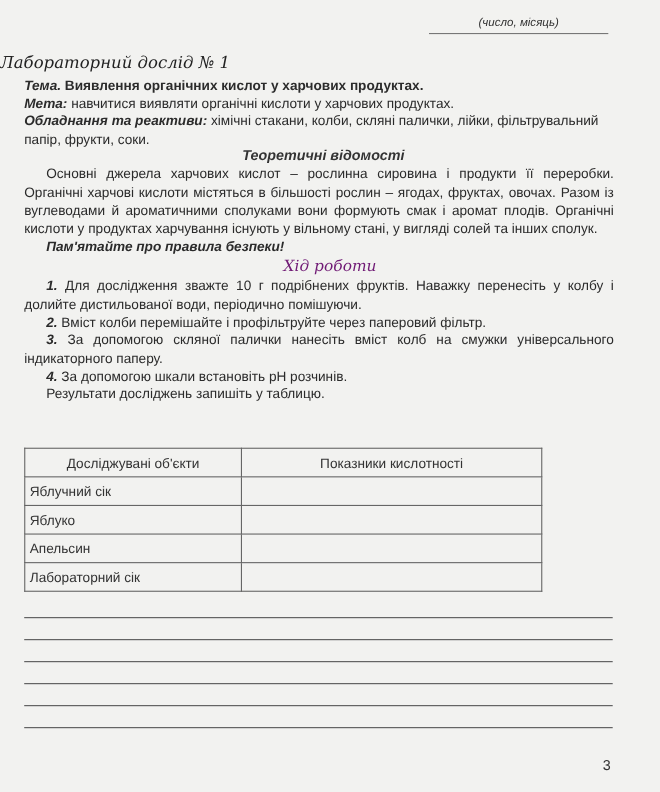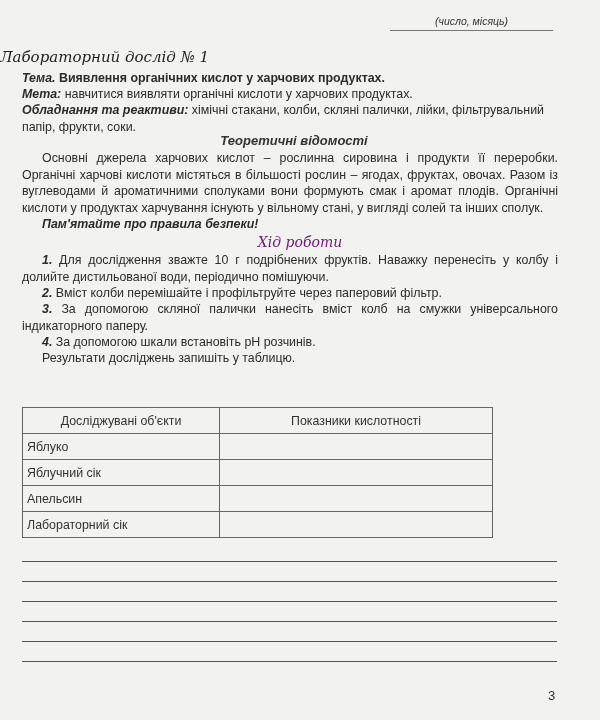--- a/index.html
+++ b/index.html
@@ -68,25 +68,25 @@
   </div>
   <div class="para indent" style="top:350px;">Результати досліджень запишіть у таблицю.</div>
 
   <table class="res">
     <tbody>
         <tr>
       <th>Досліджувані об'єкти</th>
       <th>Показники кислотності</th>
     </tr>
     <tr>
-      <td>Яблуко</td>
+      <td>Яблучний сік</td>
       <td></td>
     </tr>
     <tr>
-      <td>Яблучний сік</td>
+      <td>Яблуко</td>
       <td></td>
     </tr>
     <tr>
       <td>Апельсин</td>
       <td></td>
     </tr>
     <tr>
       <td>Лабораторний сік</td>
       <td></td>
     </tr>

